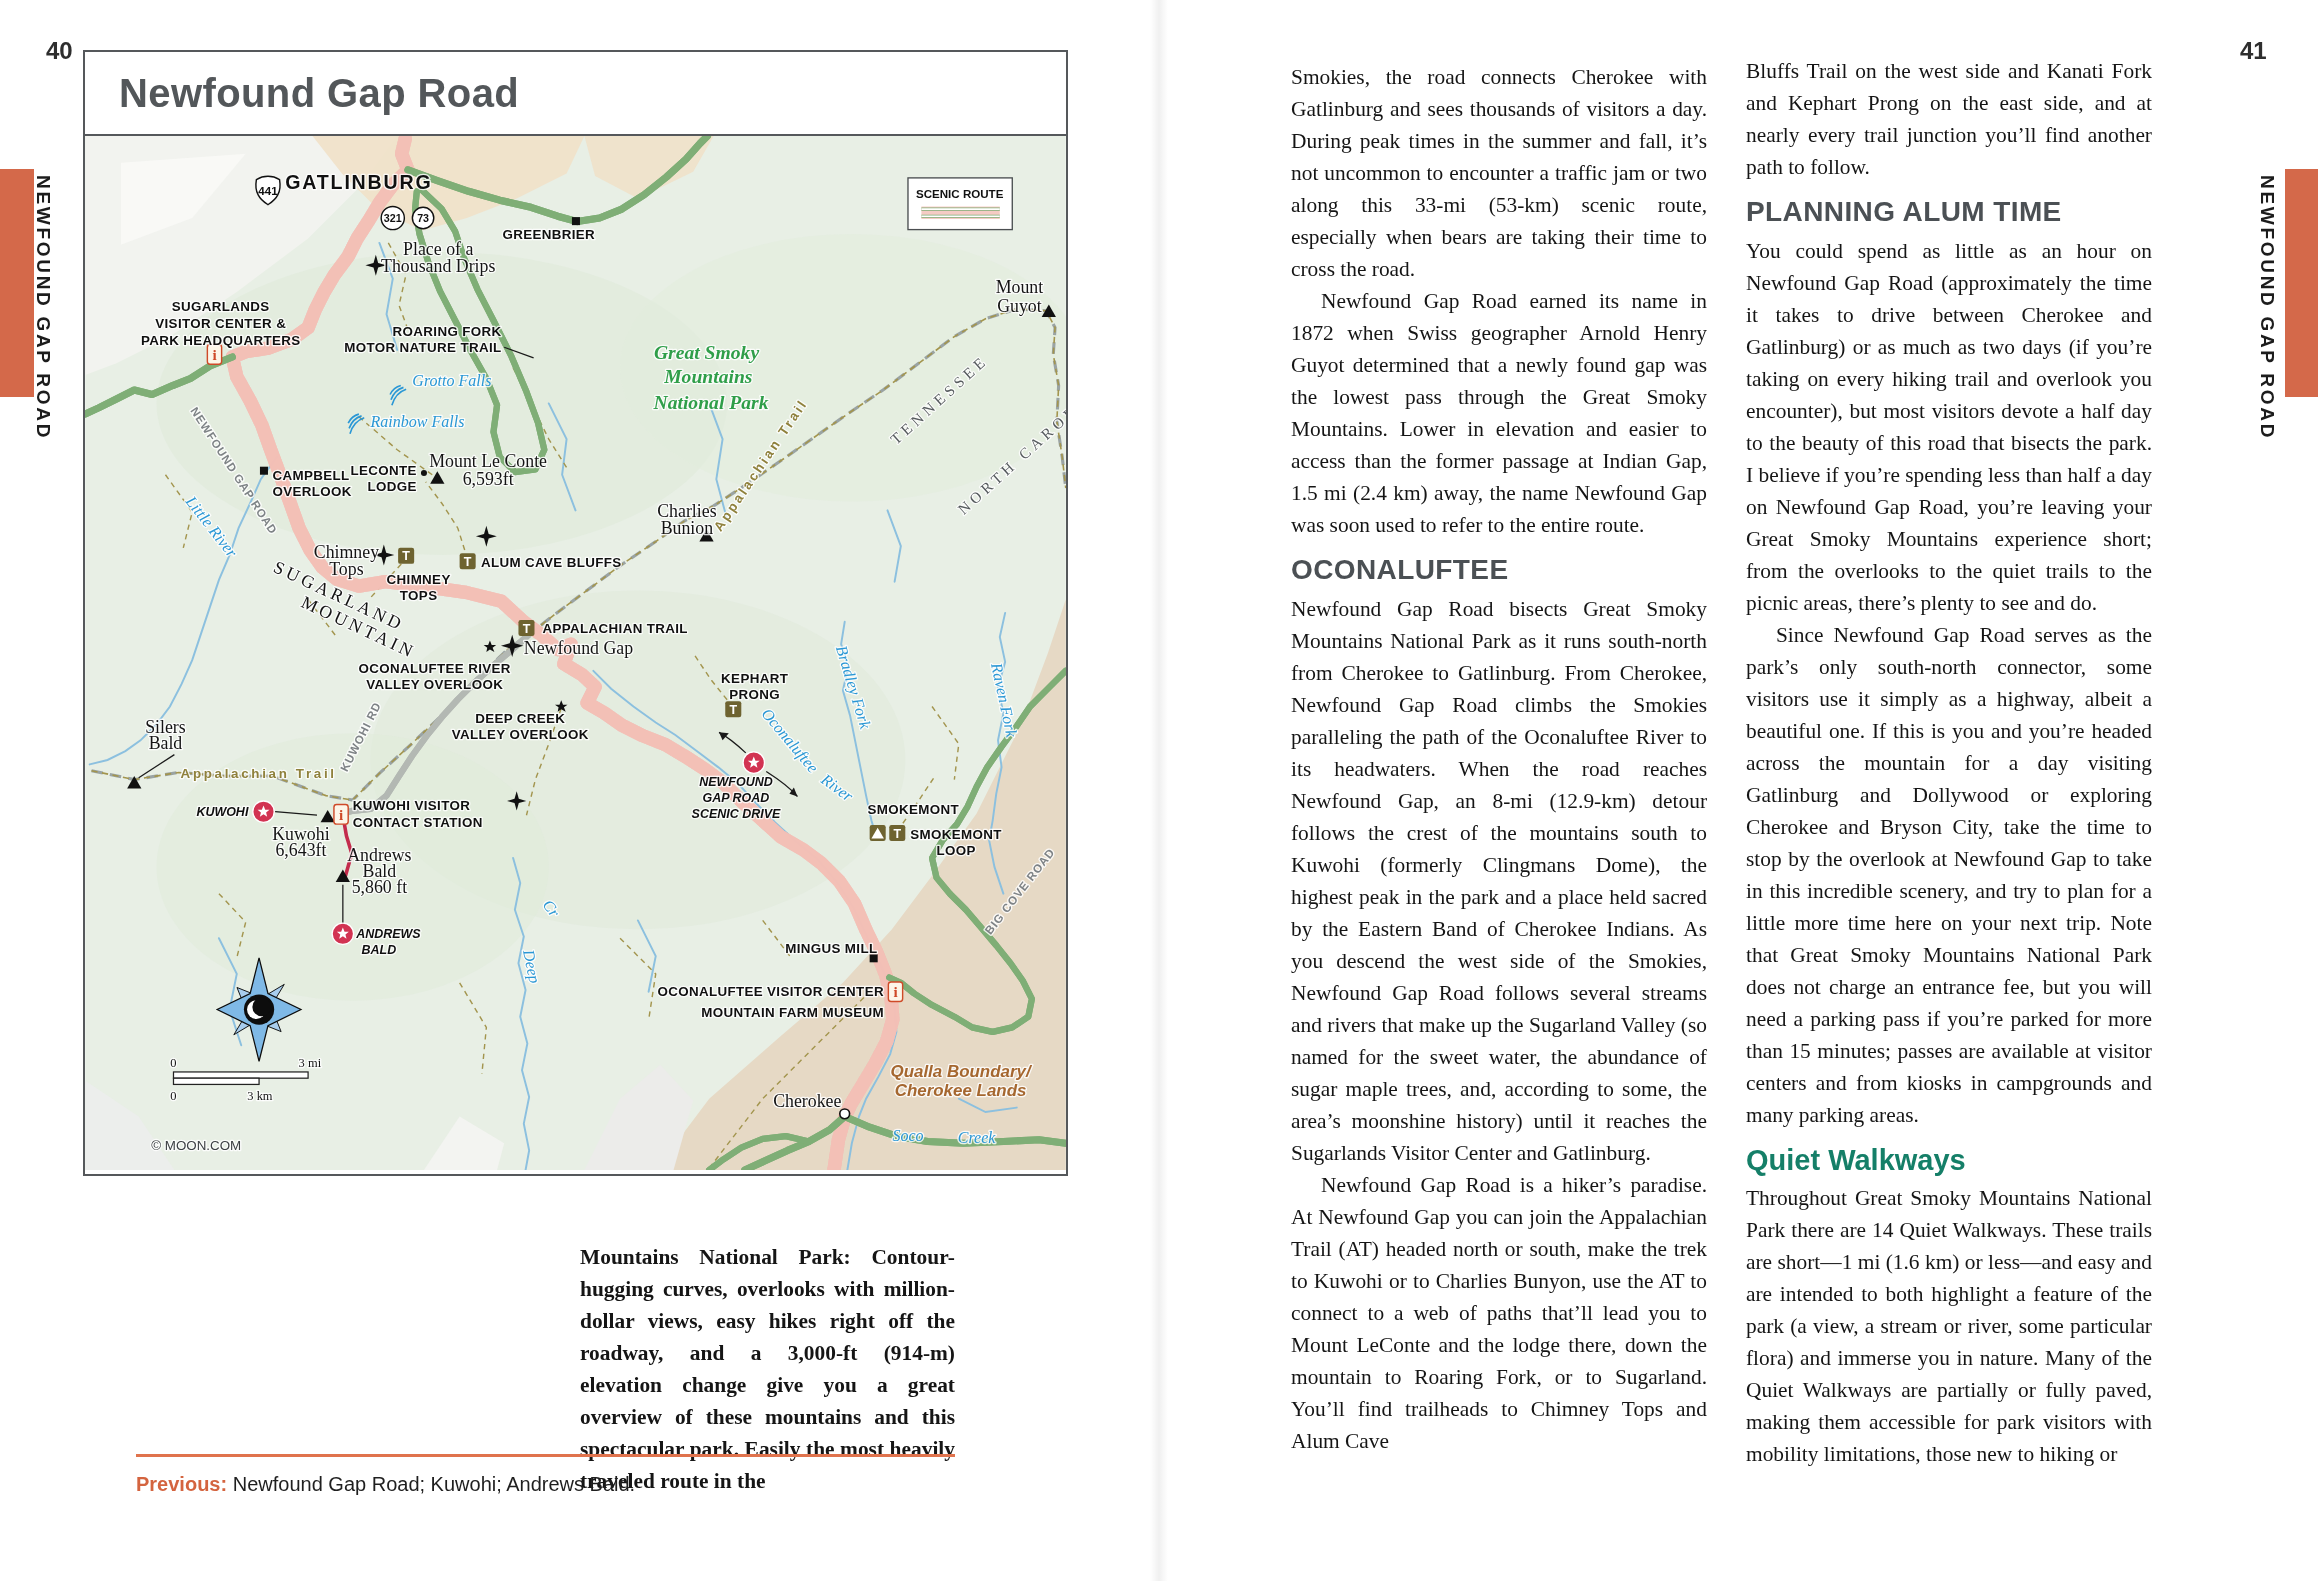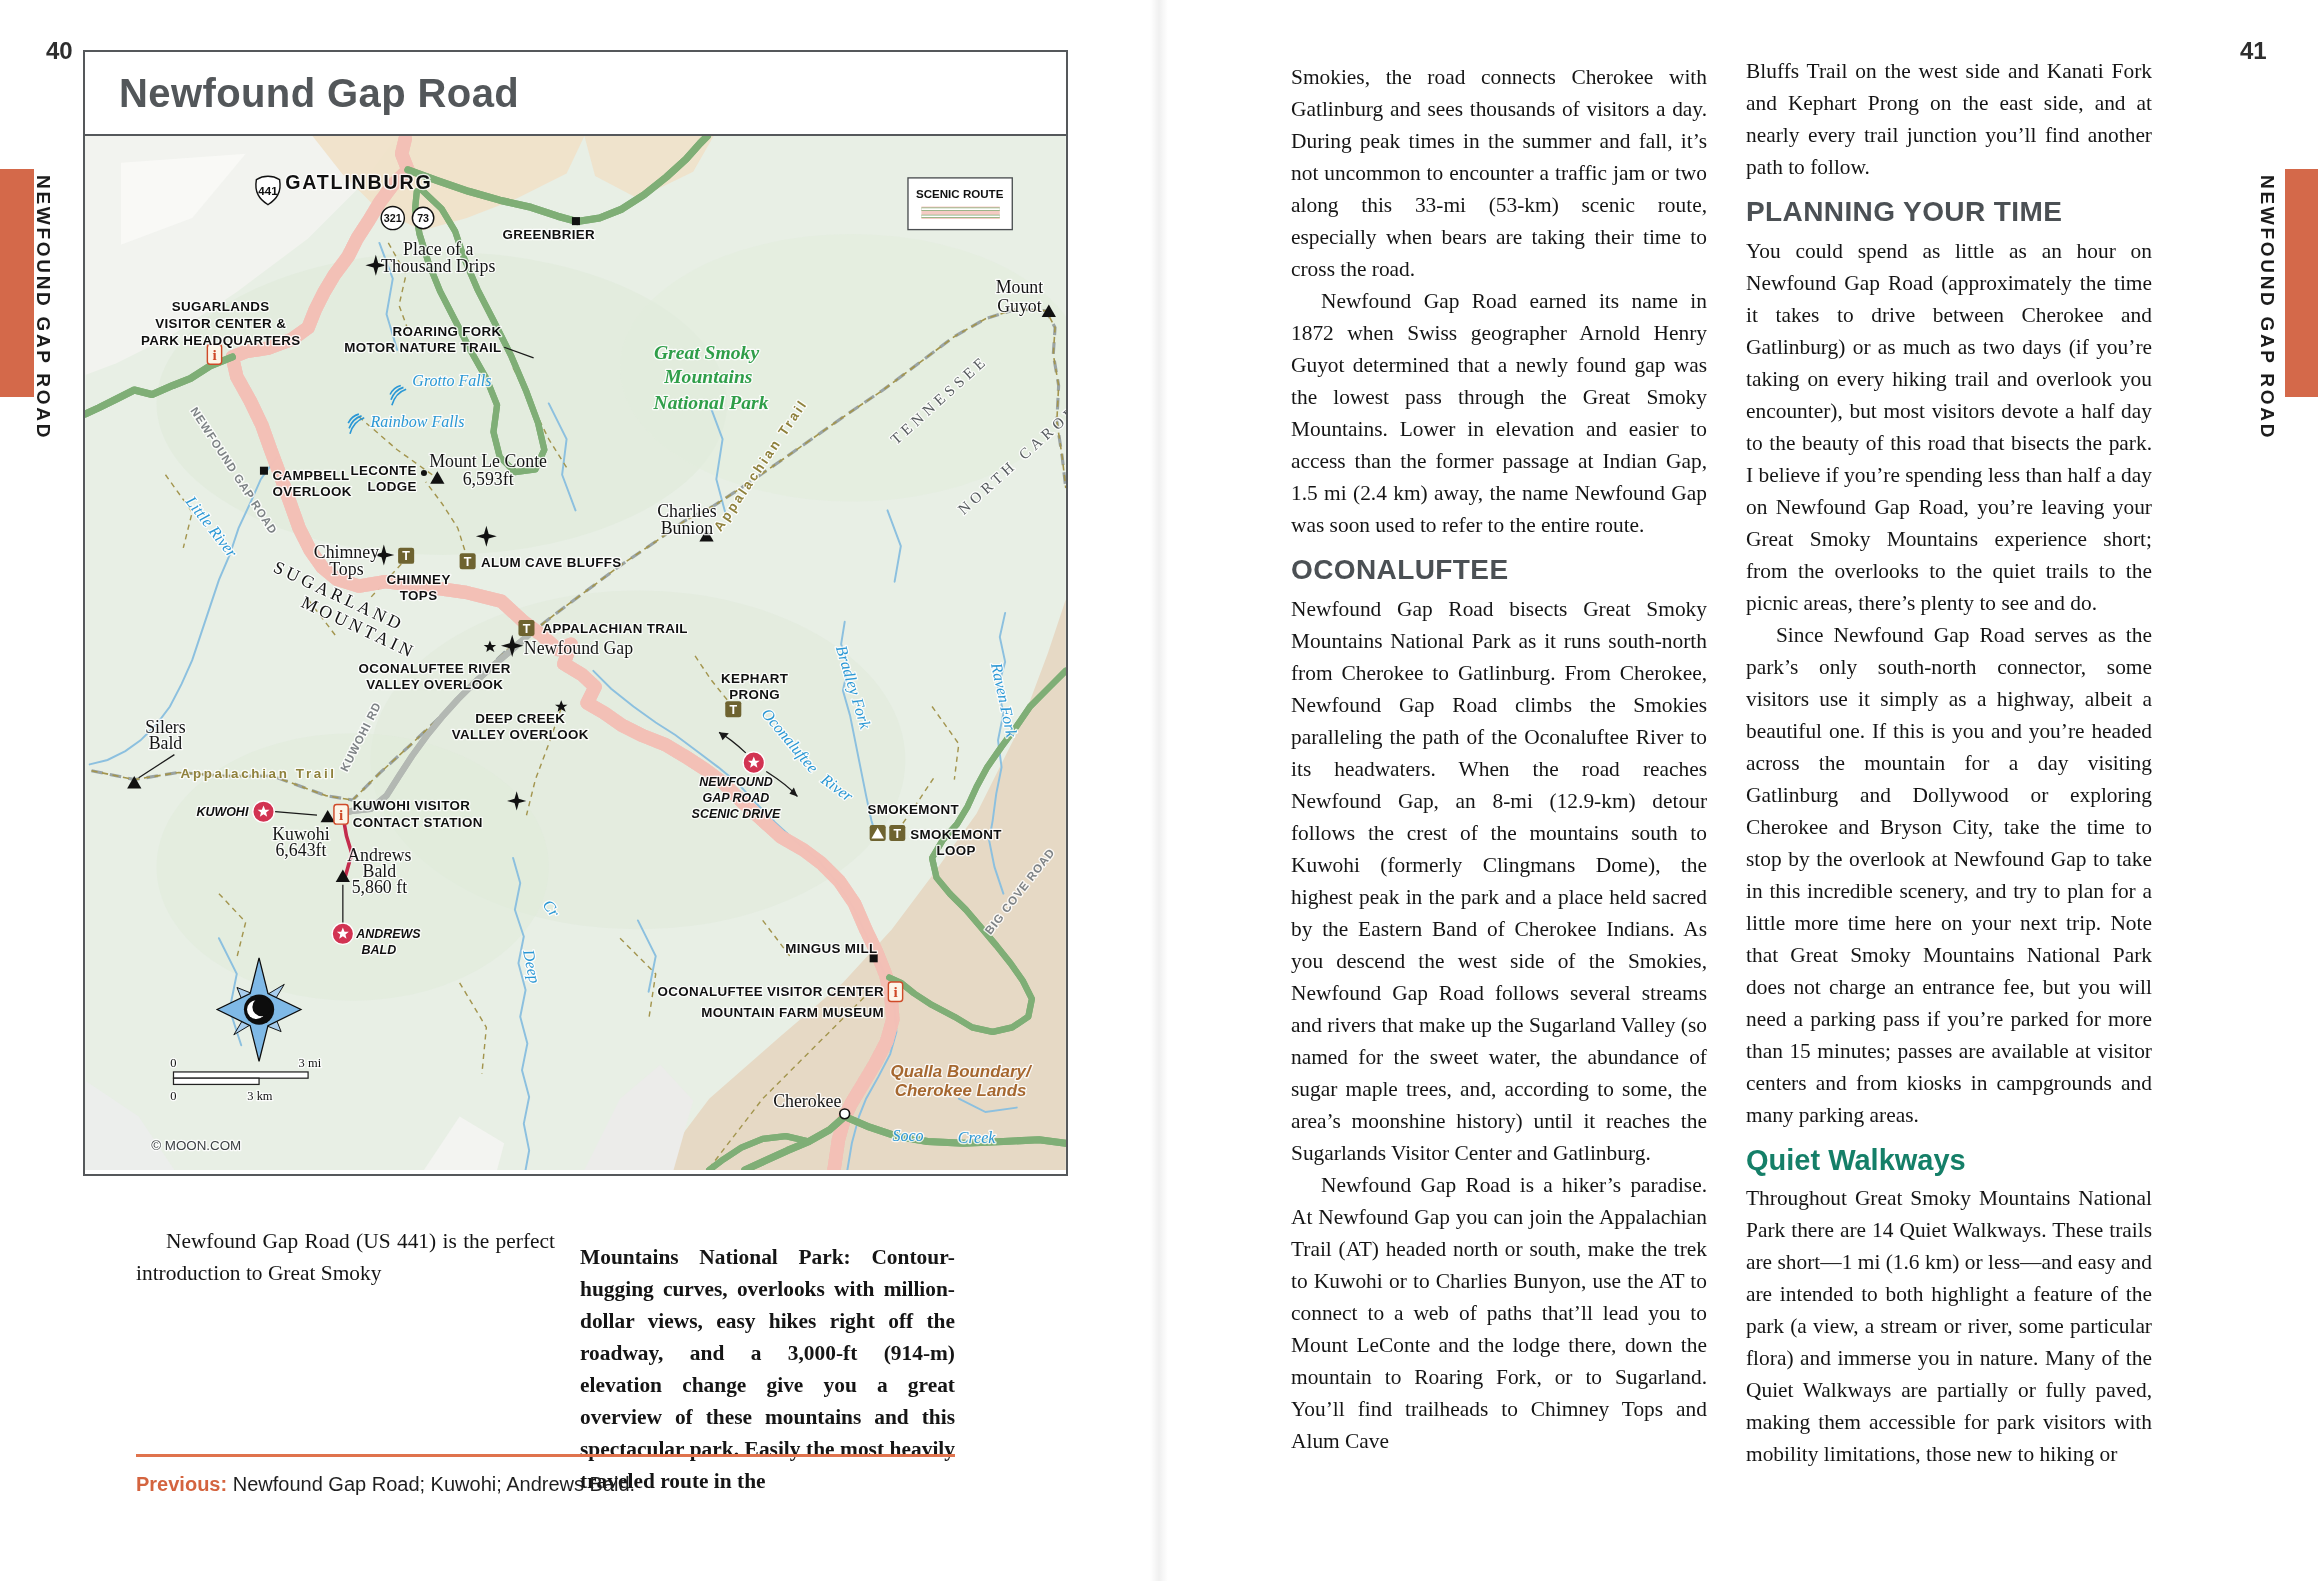--- a/index.html
+++ b/index.html
@@ -373,21 +373,20 @@
         <rect x="99" y="1050" width="151" height="7" fill="#fff" stroke="#222" stroke-width="1.4"></rect>
         <rect x="99" y="1057" width="96" height="7" fill="#fff" stroke="#222" stroke-width="1.4"></rect>
         <text class="mser-sm" x="99" y="1082" text-anchor="middle">0</text>
         <text class="mser-sm" x="196" y="1082" text-anchor="middle">3 km</text>
       </g>
       <text x="74" y="1138" font-family="Liberation Sans,sans-serif" font-size="15" fill="#3c4043">© MOON.COM</text>
     </svg>
   </div>
 
   <div class="col" style="left:136px;top:1225px;width:419px;">
-    <p class="ind">Newfound Gap Road (US 441) is the perfect introduction to Great Smoky</p>
   </div>
   <div class="col" style="left:580px;top:1241px;width:375px;font-weight:bold;">
     <p>Mountains National Park: Contour-hugging curves, overlooks with million-dollar views, easy hikes right off the roadway, and a 3,000-ft (914-m) elevation change give you a great overview of these mountains and this spectacular park. Easily the most heavily traveled route in the</p>
   </div>
   <div class="rule" style="left:136px;top:1454px;width:819px;"></div>
   <div class="footer" style="left:136px;top:1473px;">
     <span class="lbl">Previous:</span><span> Newfound Gap Road; Kuwohi; Andrews Bald.</span>
   </div>
 </div>
 
@@ -400,20 +399,20 @@
 
   <div class="col" style="left:1291px;top:61px;width:416px;">
     <p>Smokies, the road connects Cherokee with Gatlinburg and sees thousands of visitors a day. During peak times in the summer and fall, it’s not uncommon to encounter a traffic jam or two along this 33-mi (53-km) scenic route, especially when bears are taking their time to cross the road.</p>
     <p class="ind">Newfound Gap Road earned its name in 1872 when Swiss geographer Arnold Henry Guyot determined that a newly found gap was the lowest pass through the Great Smoky Mountains. Lower in elevation and easier to access than the former passage at Indian Gap, 1.5 mi (2.4 km) away, the name Newfound Gap was soon used to refer to the entire route.</p>
     <h2 class="gray">OCONALUFTEE</h2>
     <p>Newfound Gap Road bisects Great Smoky Mountains National Park as it runs south-north from Cherokee to Gatlinburg. From Cherokee, Newfound Gap Road climbs the Smokies paralleling the path of the Oconaluftee River to its headwaters. When the road reaches Newfound Gap, an 8-mi (12.9-km) detour follows the crest of the mountains south to Kuwohi (formerly Clingmans Dome), the highest peak in the park and a place held sacred by the Eastern Band of Cherokee Indians. As you descend the west side of the Smokies, Newfound Gap Road follows several streams and rivers that make up the Sugarland Valley (so named for the sweet water, the abundance of sugar maple trees, and, according to some, the area’s moonshine history) until it reaches the Sugarlands Visitor Center and Gatlinburg.</p>
     <p class="ind">Newfound Gap Road is a hiker’s paradise. At Newfound Gap you can join the Appalachian Trail (AT) headed north or south, make the trek to Kuwohi or to Charlies Bunyon, use the AT to connect to a web of paths that’ll lead you to Mount LeConte and the lodge there, down the mountain to Roaring Fork, or to Sugarland. You’ll find trailheads to Chimney Tops and Alum Cave</p>
   </div>
   <div class="col" style="left:1746px;top:55px;width:406px;">
     <p>Bluffs Trail on the west side and Kanati Fork and Kephart Prong on the east side, and at nearly every trail junction you’ll find another path to follow.</p>
-    <h2 class="gray">PLANNING YOUR TIME</h2>
+    <h2 class="gray">PLANNING ALUM TIME</h2>
     <p>You could spend as little as an hour on Newfound Gap Road (approximately the time it takes to drive between Cherokee and Gatlinburg) or as much as two days (if you’re taking on every hiking trail and overlook you encounter), but most visitors devote a half day to the beauty of this road that bisects the park. I believe if you’re spending less than half a day on Newfound Gap Road, you’re leaving your Great Smoky Mountains experience short; from the overlooks to the quiet trails to the picnic areas, there’s plenty to see and do.</p>
     <p class="ind">Since Newfound Gap Road serves as the park’s only south-north connector, some visitors use it simply as a highway, albeit a beautiful one. If this is you and you’re headed across the mountain for a day visiting Gatlinburg and Dollywood or exploring Cherokee and Bryson City, take the time to stop by the overlook at Newfound Gap to take in this incredible scenery, and try to plan for a little more time here on your next trip. Note that Great Smoky Mountains National Park does not charge an entrance fee, but you will need a parking pass if you’re parked for more than 15 minutes; passes are available at visitor centers and from kiosks in campgrounds and many parking areas.</p>
     <h3 class="teal">Quiet Walkways</h3>
     <p>Throughout Great Smoky Mountains National Park there are 14 Quiet Walkways. These trails are short—1 mi (1.6 km) or less—and easy and are intended to both highlight a feature of the park (a view, a stream or river, some particular flora) and immerse you in nature. Many of the Quiet Walkways are partially or fully paved, making them accessible for park visitors with mobility limitations, those new to hiking or</p>
   </div>
 </div>
 
 
 </body></html>

